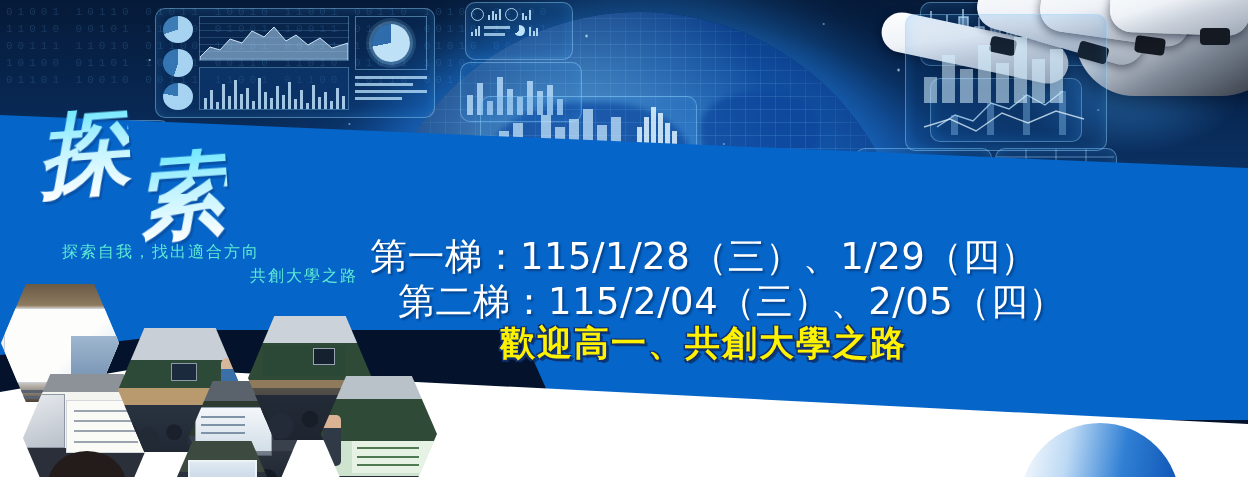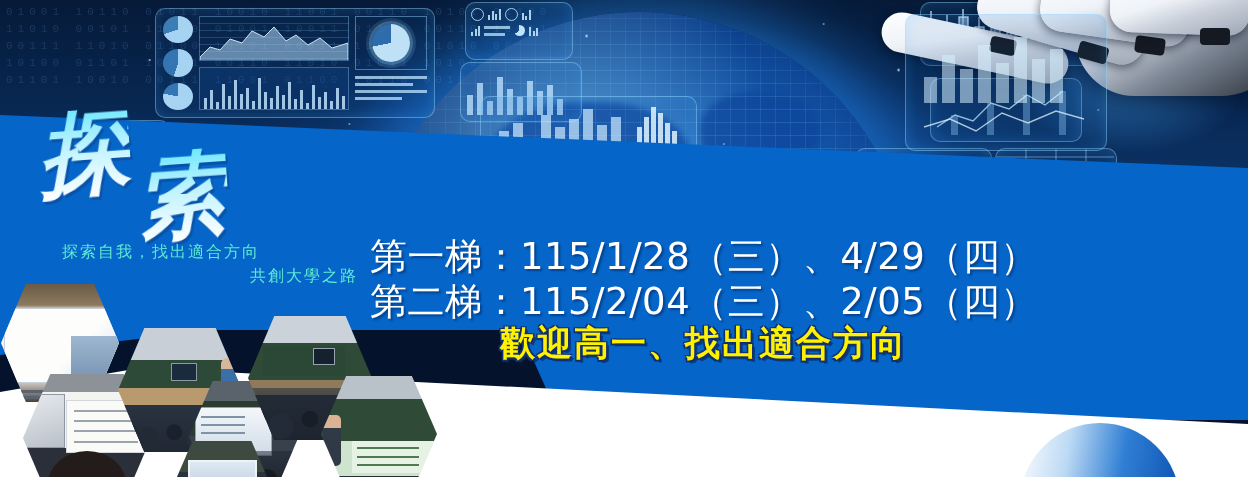--- a/index.html
+++ b/index.html
@@ -200,21 +200,21 @@
 
   
   .date-line{
     position:absolute;left:370px;
     font-size:37px;color:#ffffff;font-weight:500;letter-spacing:.5px;
     text-shadow:2px 2px 2px rgba(6,40,95,.55);
     white-space:nowrap;
     font-family:"DejaVu Sans","Liberation Sans",sans-serif;
   }
   .date-1{top:232px;}
-  .date-2{top:277px;}
+  .date-2{top:277px;margin-left:28px;}
 
   .welcome{
     position:absolute;left:500px;top:320px;
     font-family:"DejaVu Sans","Liberation Sans",sans-serif;
     font-weight:bold;font-size:35px;letter-spacing:2px;
     color:#fff200;white-space:nowrap;
     text-shadow:
       -1.5px -1.5px 0 #13306e, 1.5px -1.5px 0 #13306e,
       -1.5px 1.5px 0 #13306e, 1.5px 1.5px 0 #13306e,
       3px 3px 0 rgba(8,35,85,.6);
@@ -661,20 +661,20 @@
     <span class="bt-char bt-1">探</span>
     <span class="bt-char bt-2">索</span>
   </div>
 
   <div class="sub-lines">
     <div class="l1">探索自我，找出適合方向</div>
     <div class="l2">共創大學之路</div>
   </div>
 
 
-  <div class="date-line date-1">第一梯：115/1/28（三）、4/29（四）</div>
+  <div class="date-line date-1">第一梯：115/1/28（三）、1/29（四）</div>
   <div class="date-line date-2">第二梯：115/2/04（三）、2/05（四）</div>
 
-  <div class="welcome">歡迎高一、找出適合方向</div>
+  <div class="welcome">歡迎高一、共創大學之路</div>
 
 
   <div class="corner-dome"></div>
 </div>
 
 </body></html>

